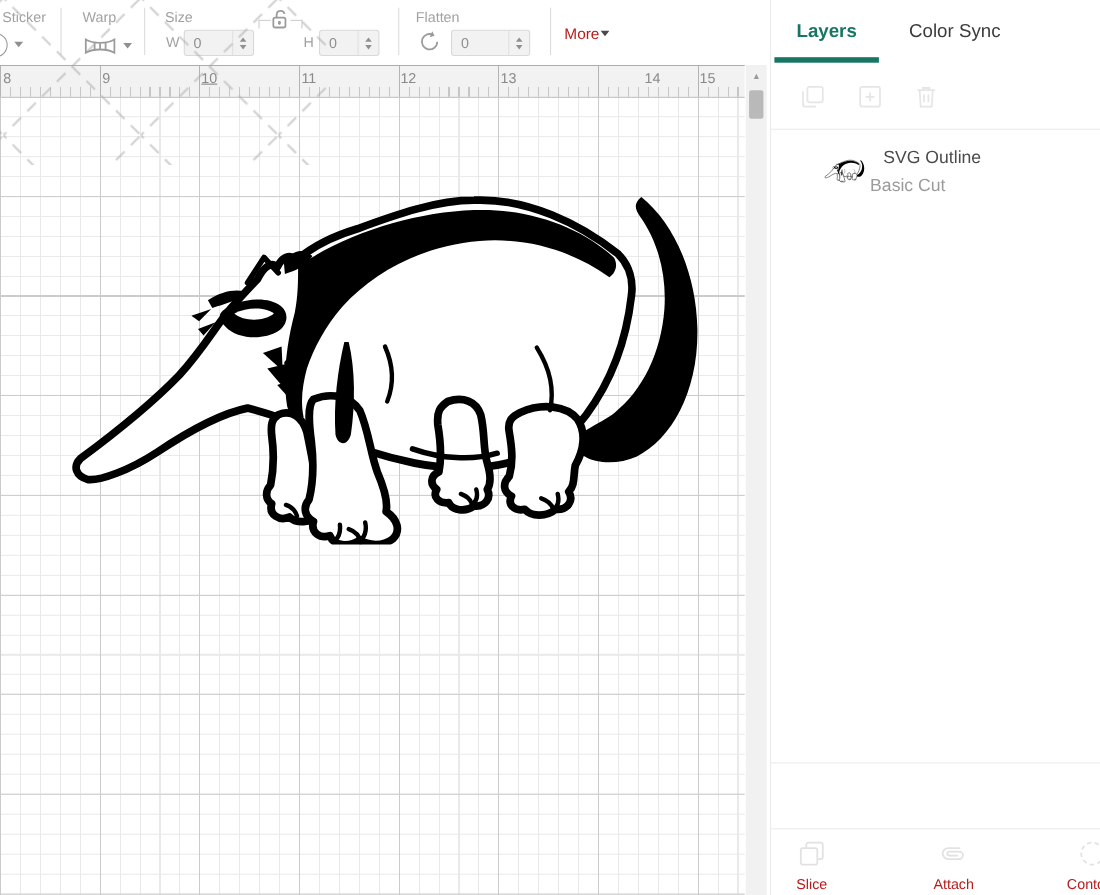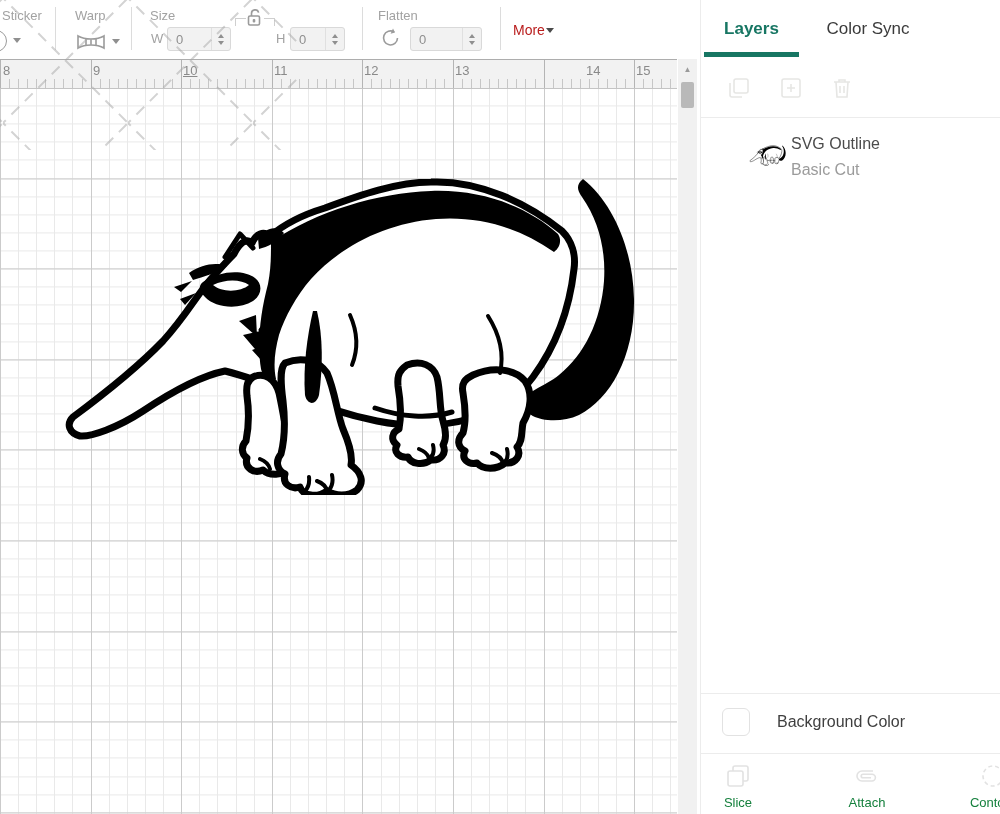--- a/index.html
+++ b/index.html
@@ -69,33 +69,33 @@
   .tab { position:absolute; top:0; height:57px; display:flex; align-items:center;
          justify-content:center; font-size:17px; cursor:pointer; }
   #tab-layers { left:3px; width:95px; color:var(--accent,#177663); font-weight:700; }
   #tab-layers .underline { position:absolute; left:0; right:0; bottom:0; height:5px;
                            background:var(--accent,#177663); }
   #tab-colorsync { left:107px; width:120px; color:#3b3b3b; font-weight:400;text-align:right; }
   .pnl-ic { position:absolute; top:76px; stroke:#e6e6e4; fill:none; stroke-width:1.6; }
   #pnl-div1 { position:absolute; top:117px; left:0; right:0; height:1px; background:#ececec; }
   #layer-row { position:absolute; top:118px; left:0; right:0; height:76px; cursor:pointer; }
   #layer-thumb { position:absolute; left:48px; top:25px; width:38px; height:24px; }
-  #layer-title { position:absolute; left:90px; top:17px; font-size:16px; color:#4b4b4b; }
+  #layer-title { position:absolute; left:102px; top:17px; font-size:16px; color:#4b4b4b; }
   #layer-sub   { position:absolute; left:90px; top:43px; font-size:16px; color:#9b9b9b; }
 
   #bg-div-top { position:absolute; top:693px; left:0; right:0; height:1px; background:#ececec; }
   #bg-row { position:absolute; top:694px; left:0; right:0; height:59px; }
   #bg-swatch { position:absolute; left:21px; top:14px; width:28px; height:28px;
                background:#fff; border:1px solid #e2e2e2; border-radius:6px; cursor:pointer; }
   #bg-label { position:absolute; left:76px; top:19px; font-size:16px; color:#3f3f3f; }
   #bg-div-bot { position:absolute; top:753px; left:0; right:0; height:1px; background:#ececec; }
 
   .bact { position:absolute; top:756px; width:64px; height:58px; text-align:center; }
   .bact svg { stroke:#e2e2e2; fill:none; stroke-width:1.6; margin-top:7px; }
-  .bact .lbl { display:block; font-size:13px; color:#15803d; margin-top:2px; white-space:nowrap; }
+  .bact .lbl { display:block; font-size:13px; color:#b91c1c; margin-top:2px; white-space:nowrap; }
   .bact .caret { border-top-color:#d8d8d8; }
 
   
   .ant-outline { fill:#fff; stroke:#000; stroke-width:7; stroke-linejoin:round; }
   .ant-black { fill:#000; stroke:none; }
   .ant-line { fill:none; stroke:#000; stroke-linecap:round; stroke-linejoin:round; }
 
   
   #watermark { position:absolute; inset:0; z-index:50; pointer-events:none; }
 </style>
@@ -247,24 +247,20 @@
 
     <div id="layer-row">
       <svg id="layer-thumb" viewBox="0 0 600 330">
         <use href="#ant"></use>
       </svg>
       <span id="layer-title">SVG Outline</span>
       <span id="layer-sub">Basic Cut</span>
     </div>
 
     <div id="bg-div-top"></div>
-    <div id="bg-row">
-      <div id="bg-swatch"></div>
-      <span id="bg-label">Background Color</span>
-    </div>
     <div id="bg-div-bot"></div>
 
     <div class="bact" style="left:5px">
       <svg width="26" height="26" viewBox="0 0 26 26">
         <path d="M8,8 L8,5 A2,2 0 0 1 10,3 L21,3 A2,2 0 0 1 23,5 L23,16 A2,2 0 0 1 21,18 L18,18"></path>
         <rect x="3" y="8" width="15" height="15" rx="2"></rect>
       </svg>
       <span class="lbl">Slice</span>
     </div>
     <div class="bact" style="left:134px">

